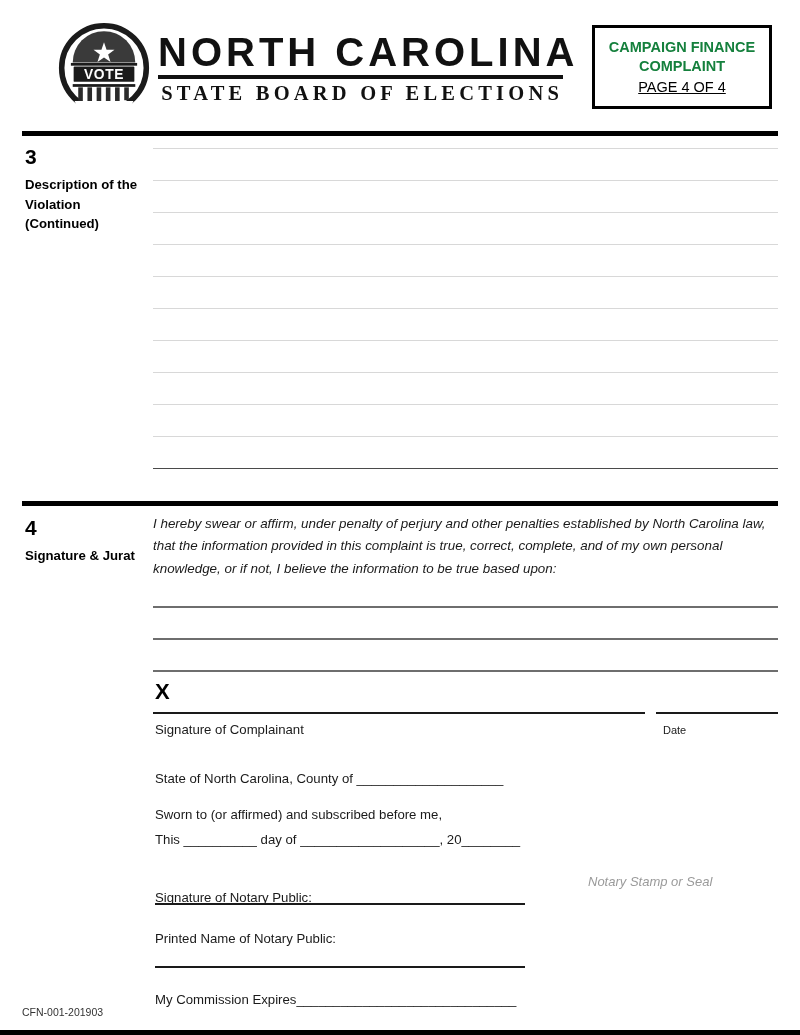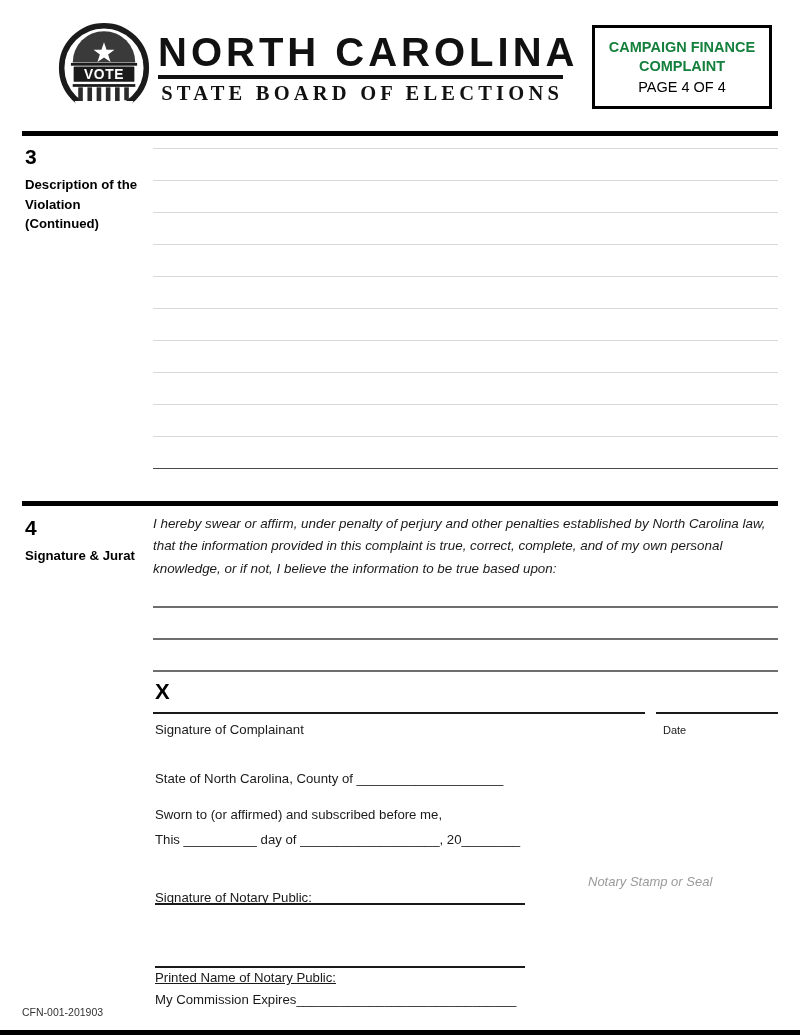--- a/index.html
+++ b/index.html
@@ -90,20 +90,21 @@
     line-height: 19px;
     color: #15803d;
   }
   .title-line3 {
     font-size: 14.5px;
     font-weight: 400;
     line-height: 20px;
     color: #000000;
     text-align: center;
     margin-top: 1px;
+    text-decoration: underline;
   }
 
   
   .thick-divider {
     position: absolute;
     left: 22px;
     width: 756px;
     height: 5px;
     background: #000000;
   }
@@ -221,21 +222,21 @@
     left: 155px;
     font-size: 13.2px;
     color: #1a1a1a;
     line-height: 20px;
     white-space: nowrap;
   }
   #notary-state   { top: 769px; }
   #notary-sworn   { top: 805px; }
   #notary-this    { top: 830px; }
   #notary-signlbl { top: 856px; margin-top: 32px; }
-  #notary-printed { top: 968px; text-decoration: underline; }
+  #notary-printed { top: 929px; }
   #notary-expires { top: 990px; }
 
   .notary-rule {
     position: absolute;
     left: 155px;
     width: 370px;
     height: 1.5px;
     background: #1a1a1a;
   }
   #notary-rule-1 { top: 903px; }

